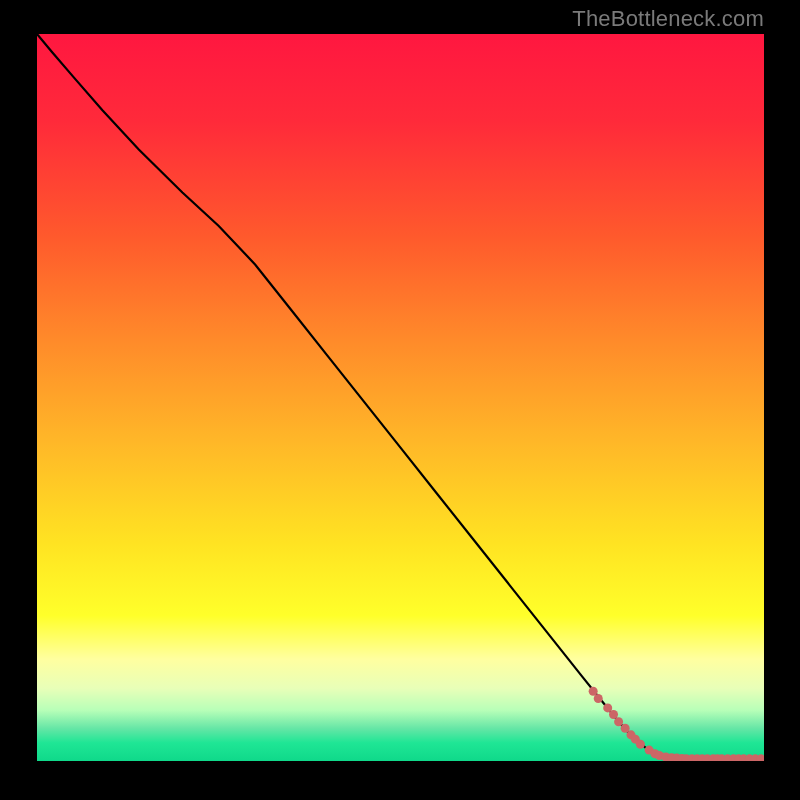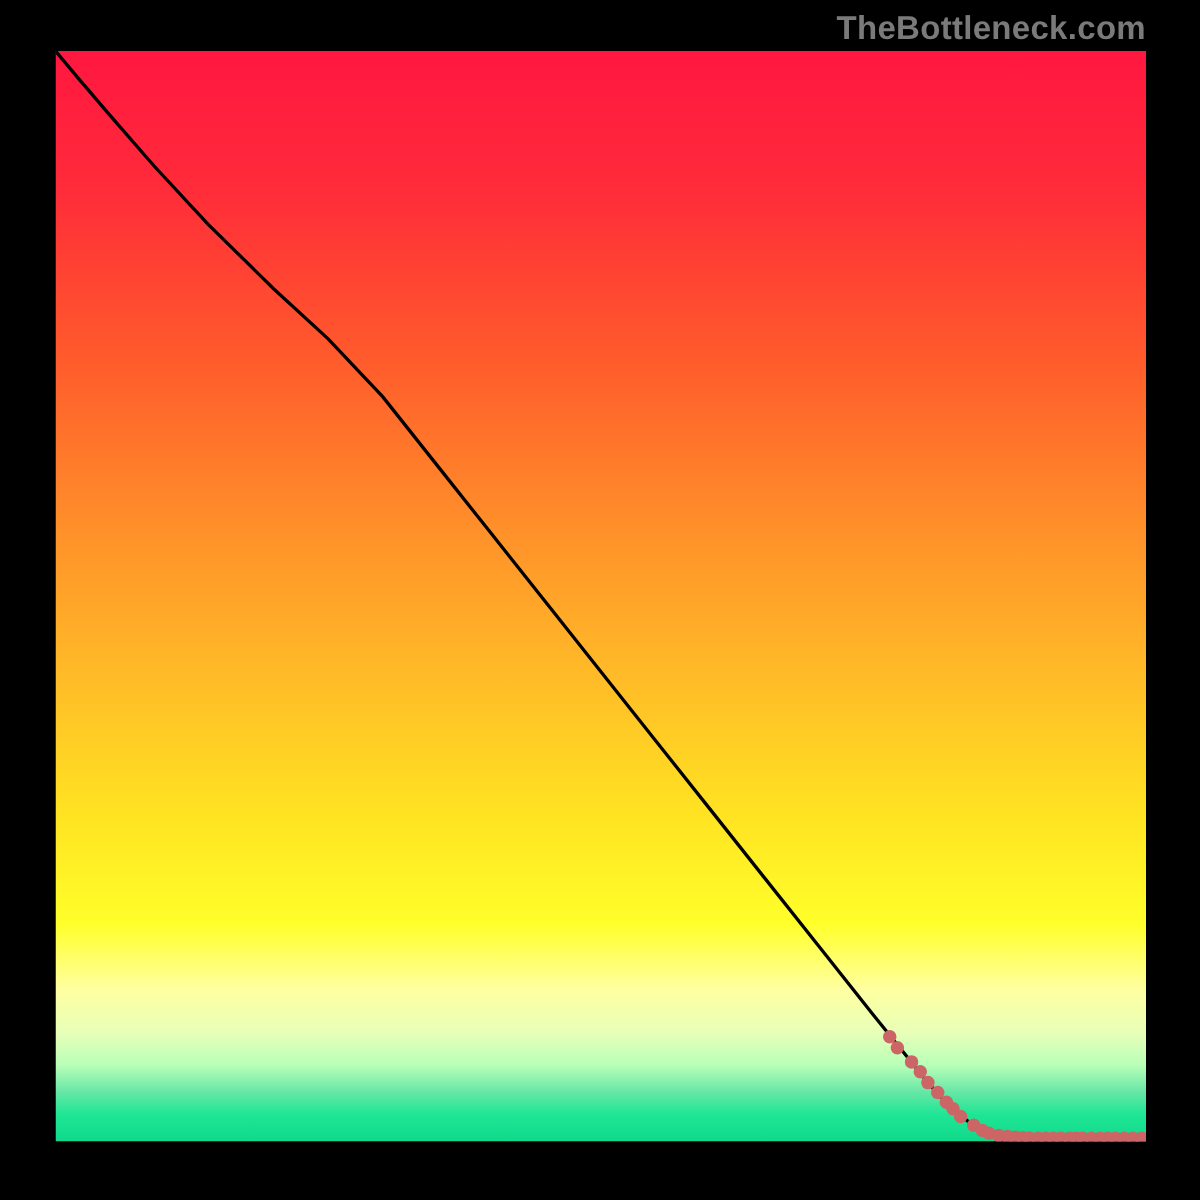--- a/index.html
+++ b/index.html
@@ -23,21 +23,21 @@
     top: 34px;
     width: 727px;
     height: 727px;
   }
   .watermark {
     position: absolute;
     top: 6px;
     right: 36px;
     color: #7a7a7a;
     font-size: 22px;
-    font-weight: 700;
+    font-weight: 400;
     letter-spacing: 0.2px;
   }
 </style>
 </head>
 <body>
 
 <div class="frame">
   <div class="watermark">TheBottleneck.com</div>
   <svg class="plot" width="727" height="727" viewBox="0 0 727 727" preserveAspectRatio="none">
       <defs>

